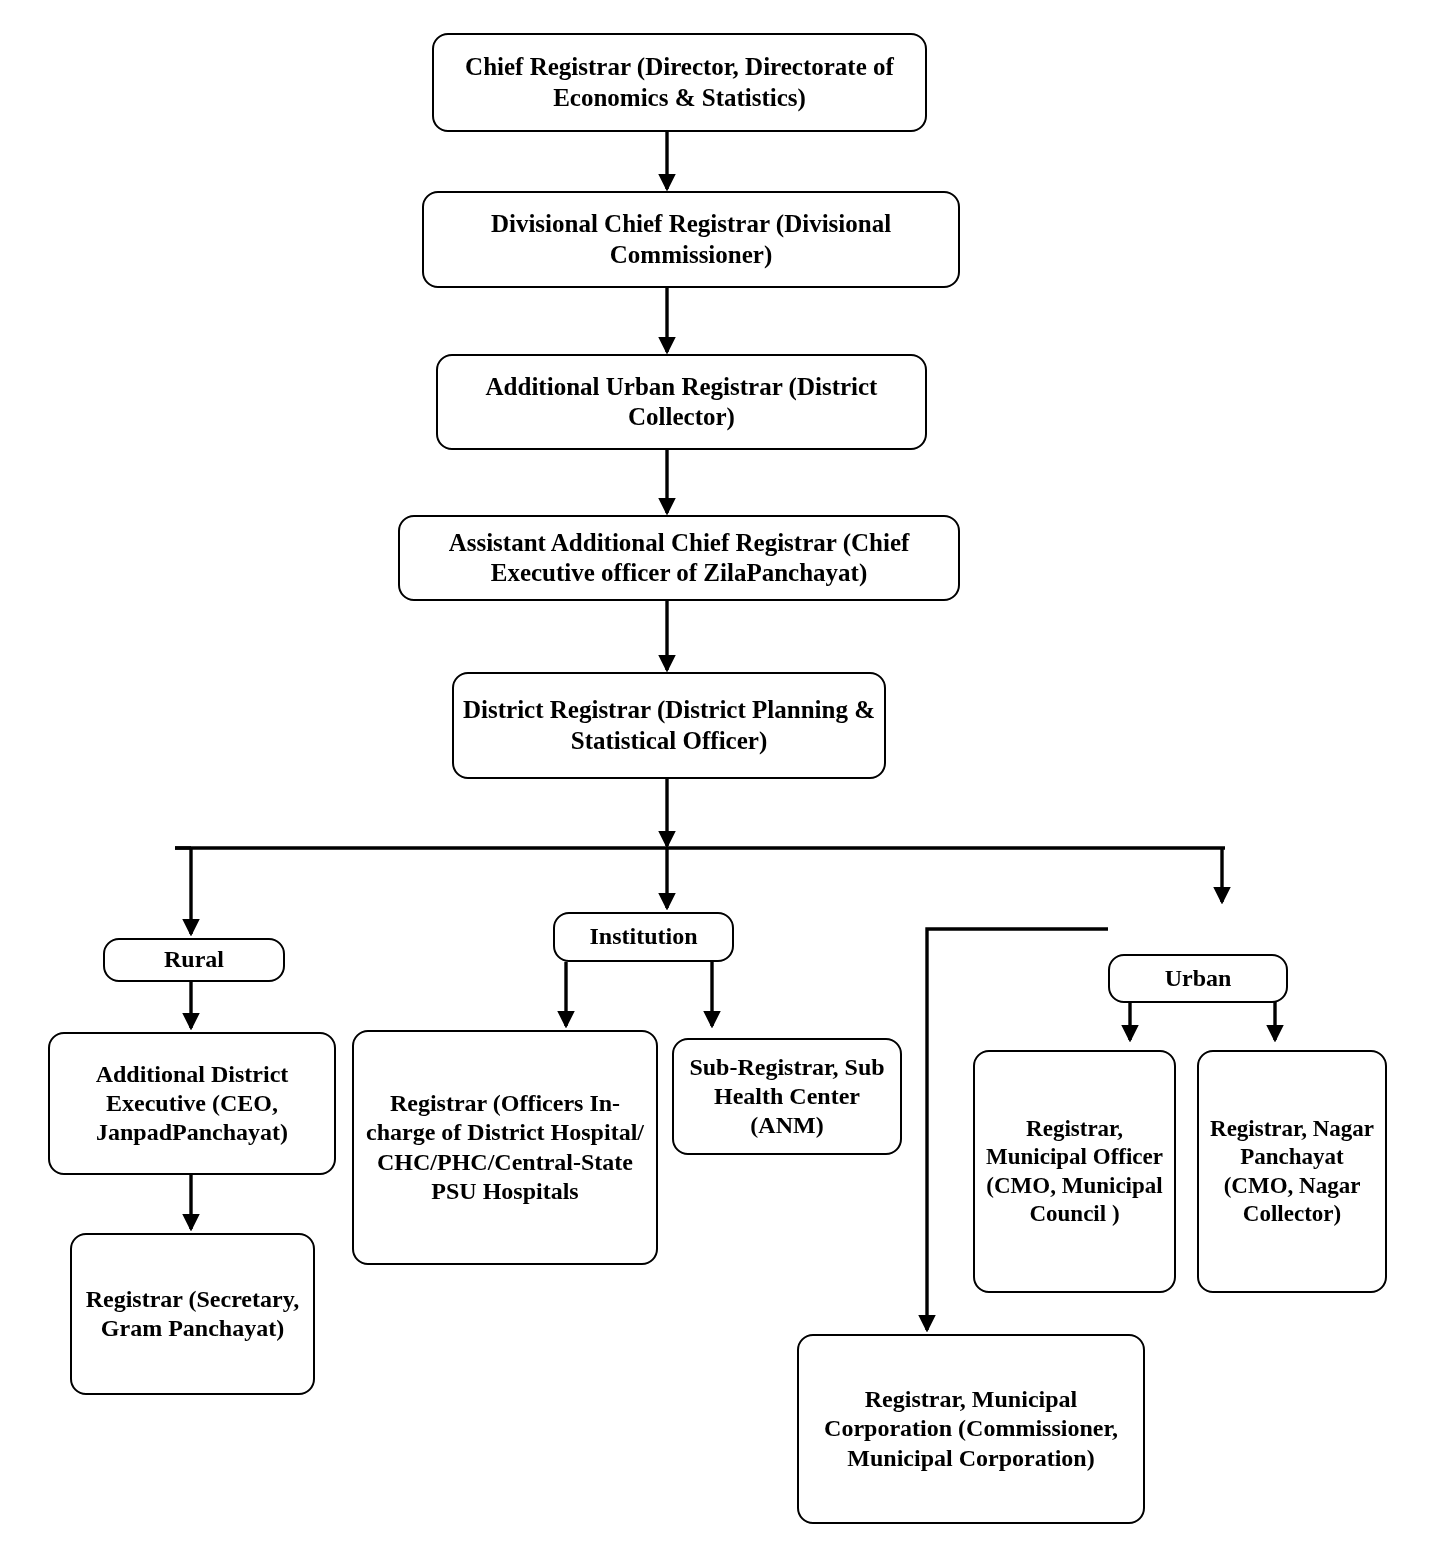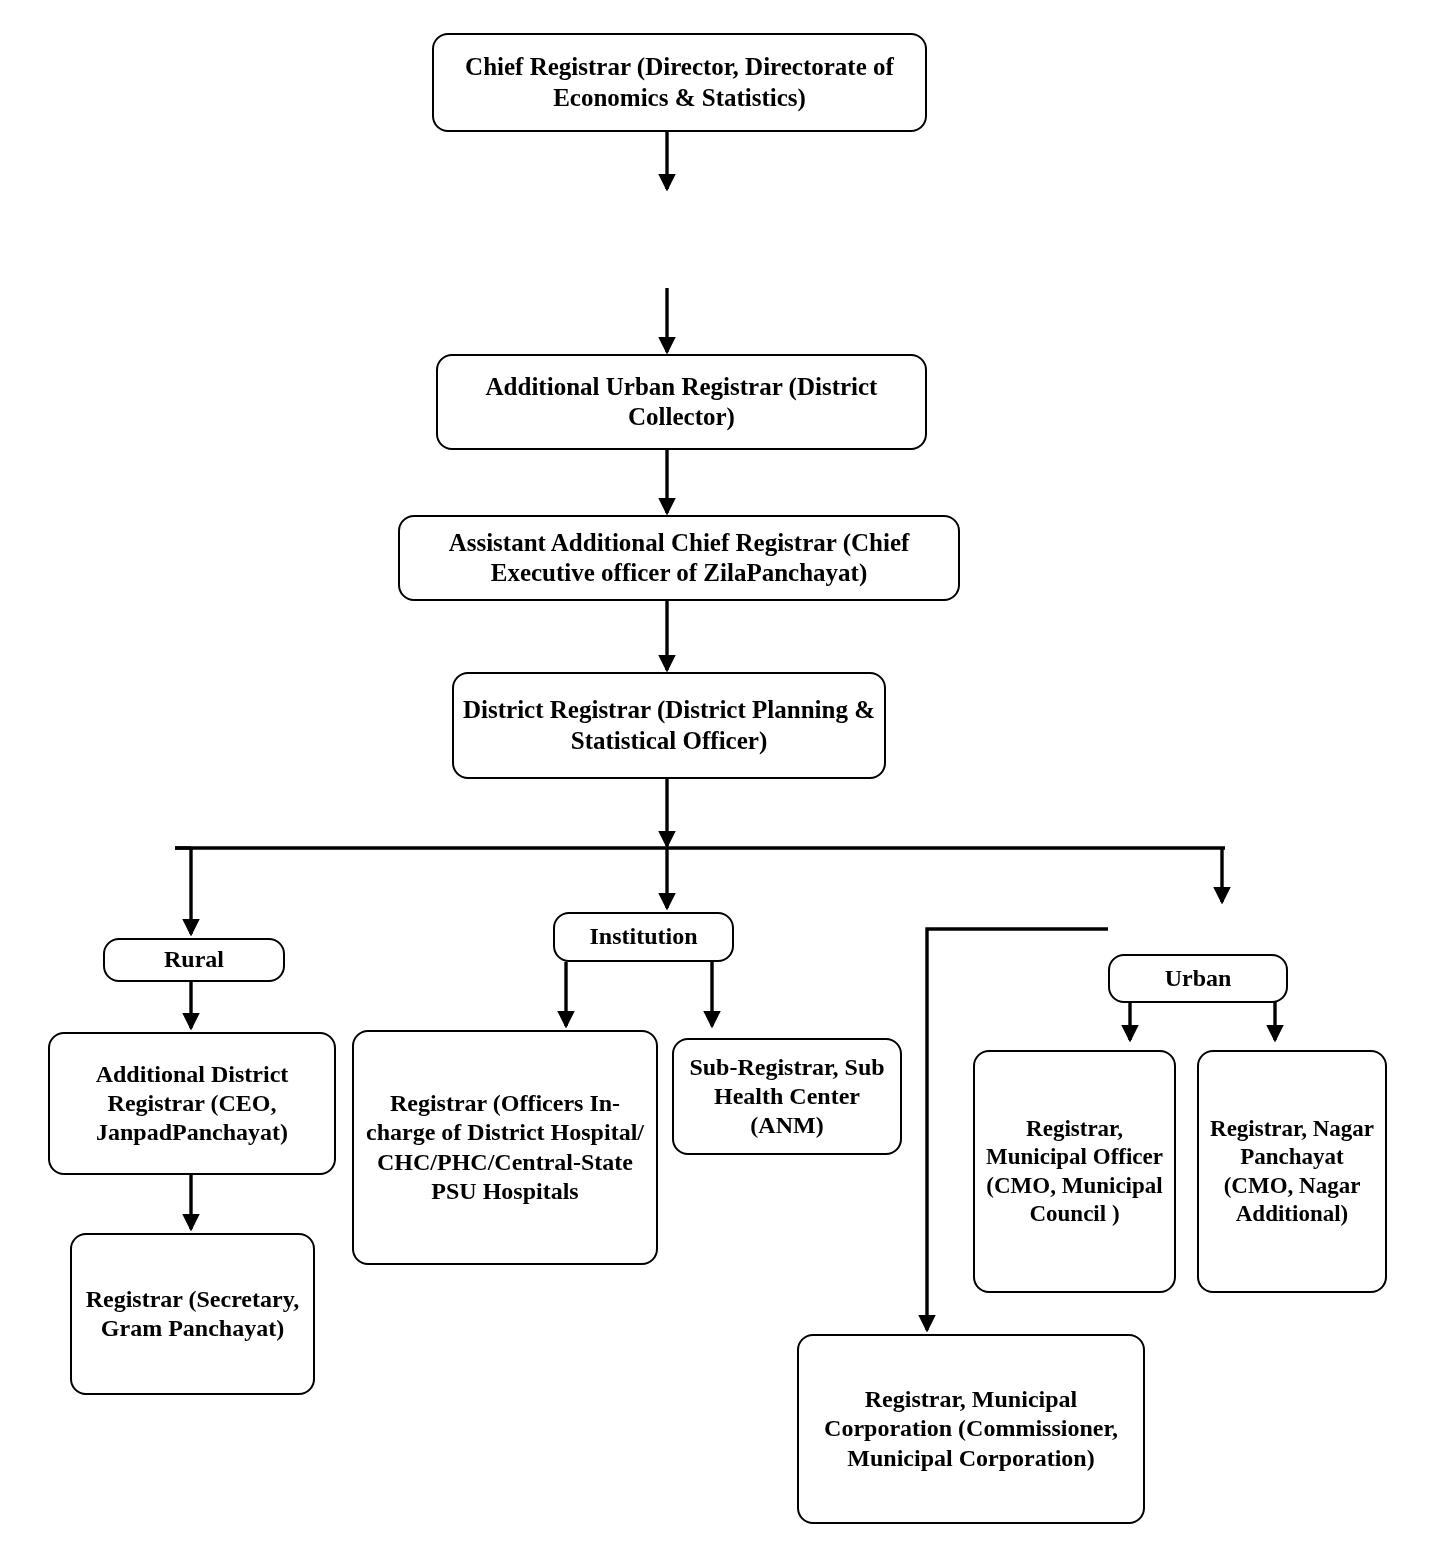--- a/index.html
+++ b/index.html
@@ -91,40 +91,41 @@
       <line x1="1130" y1="955" x2="1130" y2="1040" marker-end="url(#arrow)"></line>
 
       <line x1="1275" y1="955" x2="1275" y2="1040" marker-end="url(#arrow)"></line>
 
       <path d="M 1108 929 L 927 929 L 927 1330" marker-end="url(#arrow)"></path>
     </g>
   </svg>
 
   <div class="node t26" style="left:432px; top:33px; width:495px; height:99px;">Chief Registrar (Director, Directorate of Economics &amp; Statistics)</div>
 
+  <div class="node t26" style="left:422px; top:191px; width:538px; height:97px;">Divisional Chief Registrar (Divisional Commissioner)</div>
 
   <div class="node t26" style="left:436px; top:354px; width:491px; height:96px;">Additional Urban Registrar (District Collector)</div>
 
   <div class="node t26" style="left:398px; top:515px; width:562px; height:86px;">Assistant Additional Chief Registrar (Chief Executive officer of ZilaPanchayat)</div>
 
   <div class="node t26" style="left:452px; top:672px; width:434px; height:107px;">District Registrar (District Planning &amp; Statistical Officer)</div>
 
   <div class="node t24" style="left:103px; top:938px; width:182px; height:44px;">Rural</div>
 
   <div class="node t24" style="left:541px; top:912px; width:181px; height:50px;margin-left:12px;">Institution</div>
 
   <div class="node t24" style="left:1108px; top:906px; width:180px; height:49px;margin-top:48px;">Urban</div>
 
-  <div class="node t24" style="left:48px; top:1032px; width:288px; height:143px;">Additional District Registrar (CEO, JanpadPanchayat)</div>
+  <div class="node t24" style="left:48px; top:1032px; width:288px; height:143px;">Additional District Executive (CEO, JanpadPanchayat)</div>
 
   <div class="node t24" style="left:70px; top:1233px; width:245px; height:162px;">Registrar (Secretary, Gram Panchayat)</div>
 
   <div class="node t24" style="left:352px; top:1030px; width:306px; height:235px;">Registrar (Officers In-charge of District Hospital/ CHC/PHC/Central-State PSU Hospitals</div>
 
   <div class="node t24" style="left:672px; top:1030px; width:230px; height:117px;margin-top:8px;">Sub-Registrar, Sub Health Center (ANM)</div>
 
   <div class="node t23" style="left:973px; top:1050px; width:203px; height:243px;">Registrar, Municipal Officer (CMO, Municipal Council )</div>
 
-  <div class="node t23" style="left:1197px; top:1050px; width:190px; height:243px;">Registrar, Nagar Panchayat (CMO, Nagar Additional)</div>
+  <div class="node t23" style="left:1197px; top:1050px; width:190px; height:243px;">Registrar, Nagar Panchayat (CMO, Nagar Collector)</div>
 
   <div class="node t24" style="left:797px; top:1334px; width:348px; height:190px;text-align:center;">Registrar, Municipal Corporation (Commissioner, Municipal Corporation)</div>
 
 </div>
 
 </body></html>

